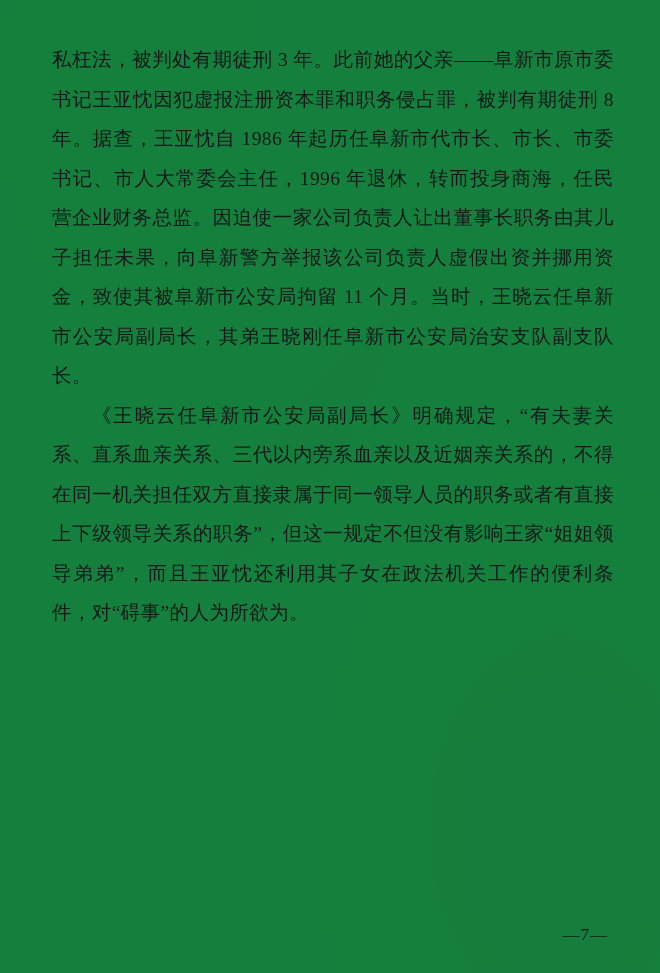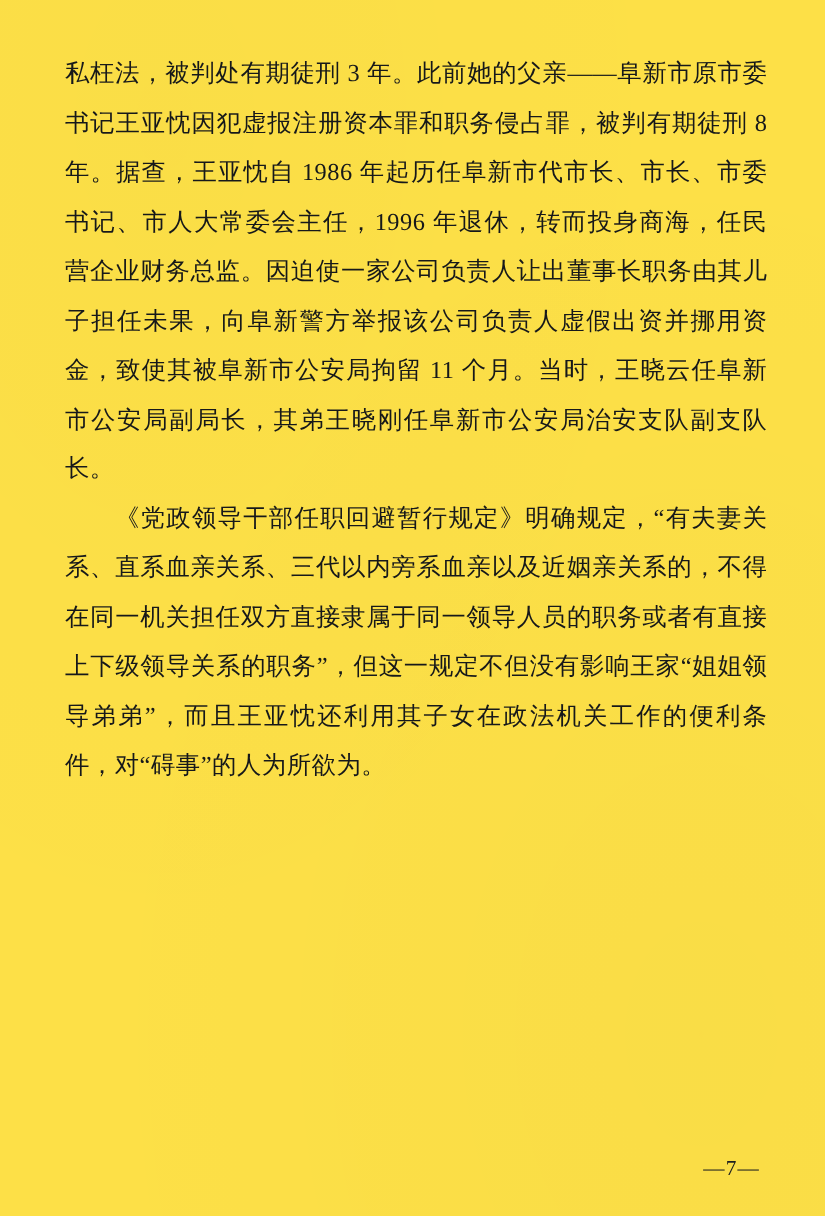--- a/index.html
+++ b/index.html
@@ -11,21 +11,21 @@
     height: 973px;
     background: #ffffff;
     font-family: "Liberation Serif", "DejaVu Serif", serif;
     overflow: hidden;
   }
   .page {
     position: relative;
     width: 660px;
     height: 973px;
     box-sizing: border-box;
-    background: #fde047;
+    background: #15803d;
     padding: 40px 46px 30px 52px;
   }
   
   .page::before {
     content: "";
     position: absolute;
     inset: 0;
     background:
       radial-gradient(ellipse at 20% 10%, rgba(0,0,0,0.012), rgba(0,0,0,0) 60%),
       radial-gradient(ellipse at 85% 85%, rgba(0,0,0,0.015), rgba(0,0,0,0) 65%);
@@ -57,16 +57,16 @@
     letter-spacing: 1px;
     font-family: "Liberation Serif", "DejaVu Serif", serif;
   }
 </style>
 </head>
 <body>
 
 <div class="page">
   <div class="body-text">
     <p class="para">私枉法，被判处有期徒刑 3 年。此前她的父亲——阜新市原市委书记王亚忱因犯虚报注册资本罪和职务侵占罪，被判有期徒刑 8 年。据查，王亚忱自 1986 年起历任阜新市代市长、市长、市委书记、市人大常委会主任，1996 年退休，转而投身商海，任民营企业财务总监。因迫使一家公司负责人让出董事长职务由其儿子担任未果，向阜新警方举报该公司负责人虚假出资并挪用资金，致使其被阜新市公安局拘留 11 个月。当时，王晓云任阜新市公安局副局长，其弟王晓刚任阜新市公安局治安支队副支队长。</p>
-    <p class="para indent">《党政领导干部任职回避暂行规定》明确规定，“有夫妻关系、直系血亲关系、三代以内旁系血亲以及近姻亲关系的，不得在同一机关担任双方直接隶属于同一领导人员的职务或者有直接上下级领导关系的职务”，但这一规定不但没有影响王家“姐姐领导弟弟”，而且王亚忱还利用其子女在政法机关工作的便利条件，对“碍事”的人为所欲为。</p>
+    <p class="para indent">《王晓云任阜新市公安局副局长》明确规定，“有夫妻关系、直系血亲关系、三代以内旁系血亲以及近姻亲关系的，不得在同一机关担任双方直接隶属于同一领导人员的职务或者有直接上下级领导关系的职务”，但这一规定不但没有影响王家“姐姐领导弟弟”，而且王亚忱还利用其子女在政法机关工作的便利条件，对“碍事”的人为所欲为。</p>
   </div>
   <div class="page-number">—7—</div>
 </div>
 
 </body></html>

